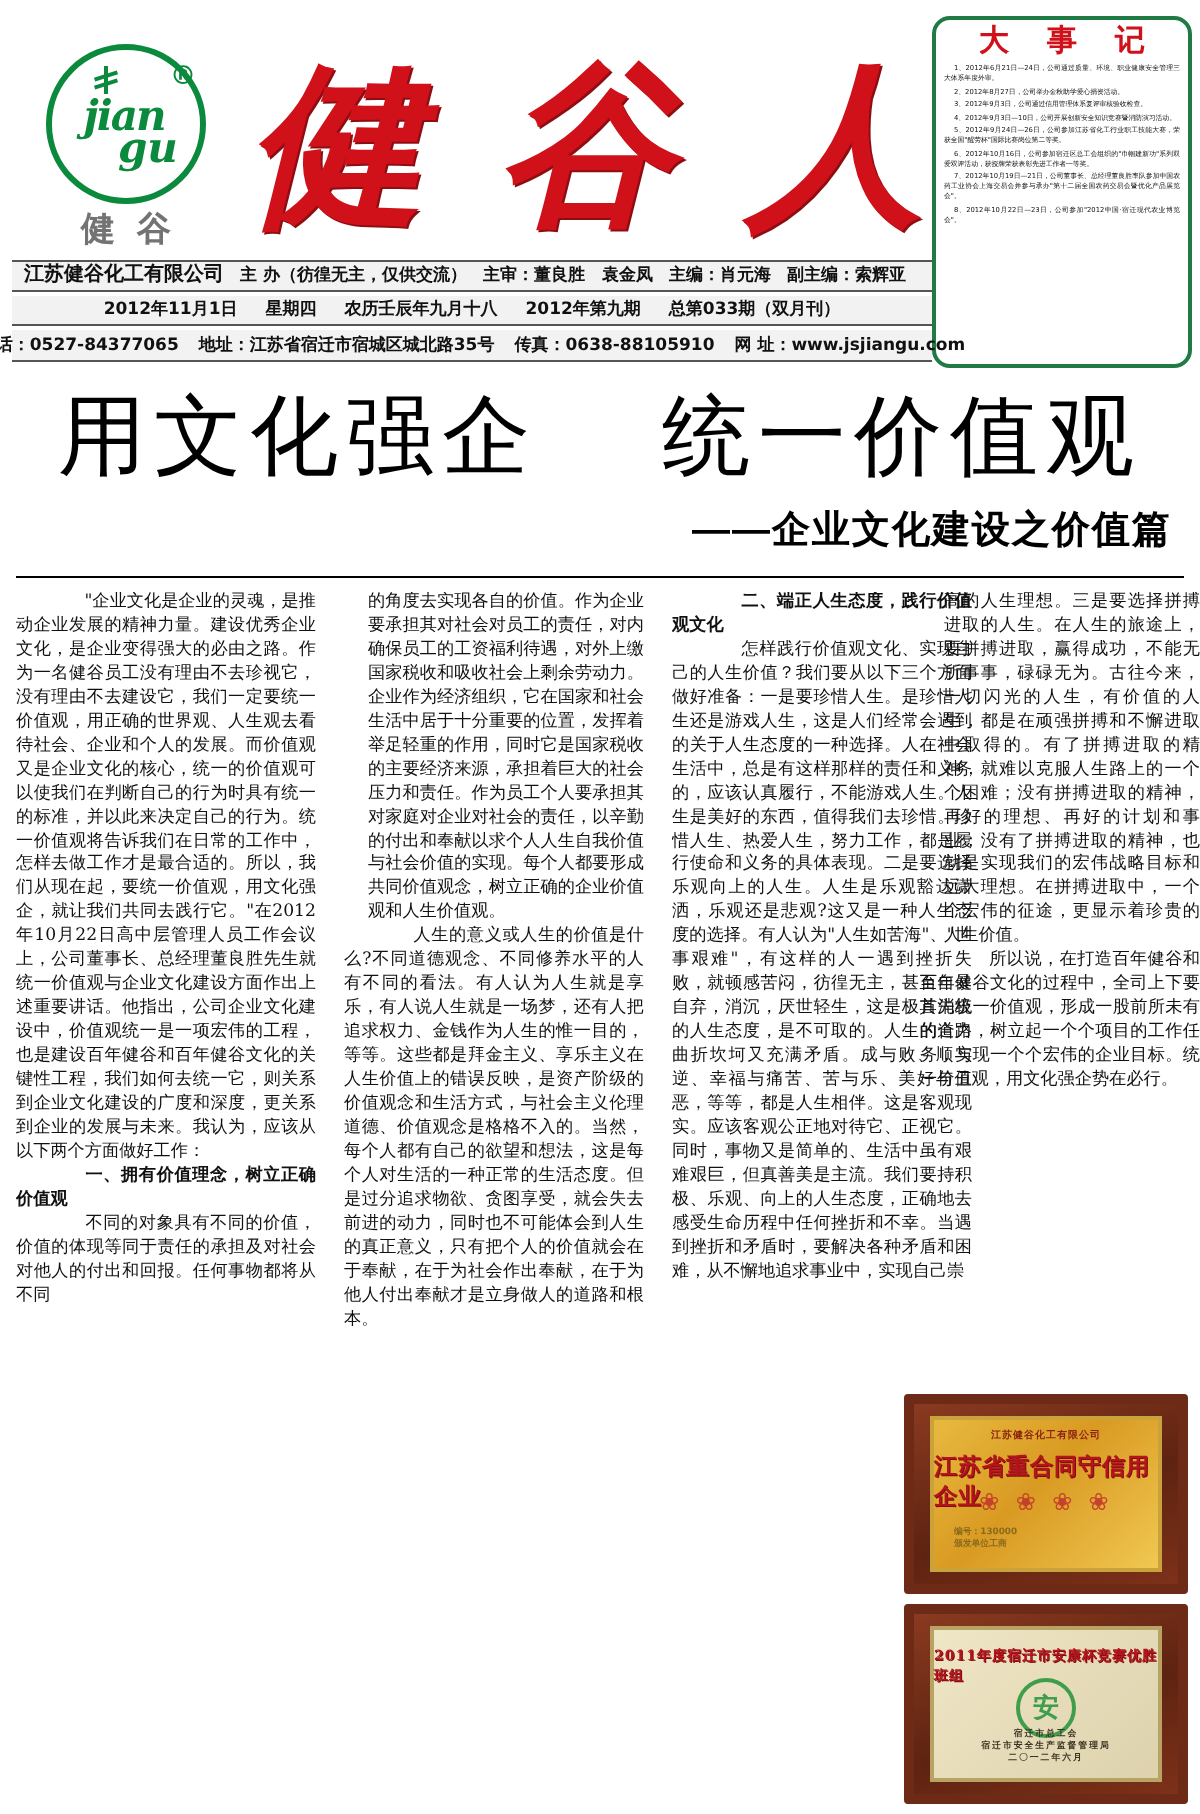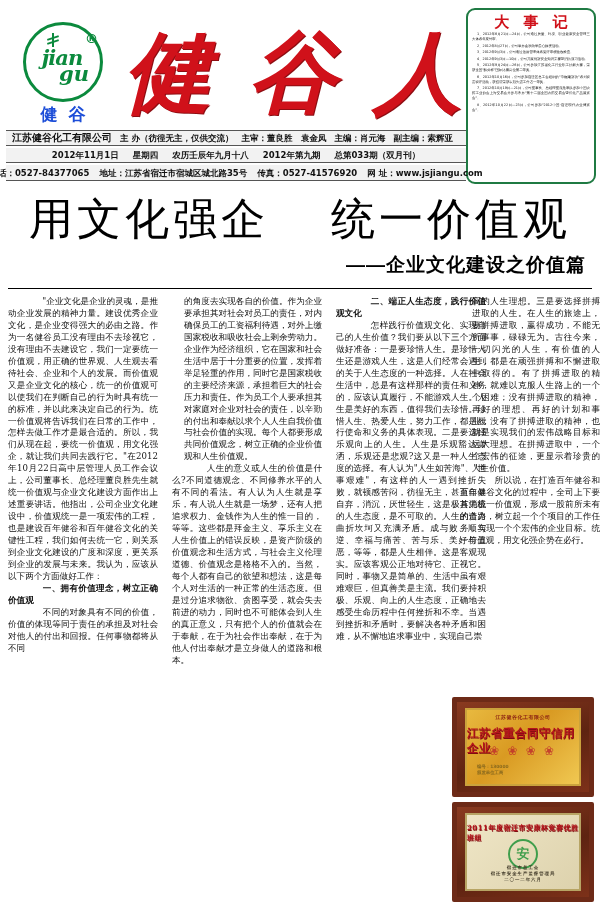--- a/index.html
+++ b/index.html
@@ -33,21 +33,21 @@
     font-family:"DejaVu Serif","Liberation Serif",serif;
     left:33px;top:36px;
   }
   .logo-circle .sprout{
     position:absolute;left:26px;top:8px;width:2px;height:14px;background:#0b8a3d;
   }
   .logo-circle .sprout:before{content:"";position:absolute;left:-5px;top:4px;width:12px;height:2px;background:#0b8a3d;transform:rotate(-18deg);}
   .logo-circle .sprout:after{content:"";position:absolute;left:-5px;top:8px;width:12px;height:2px;background:#0b8a3d;transform:rotate(-18deg);}
   .logo-reg{position:absolute;right:2px;top:6px;color:#0b8a3d;font-size:13px;font-weight:bold;}
   .logo-cn{
-    margin-top:1px;color:#1d4ed8;font-weight:bold;font-size:17px;letter-spacing:11px;
+    margin-top:1px;color:#737373;font-weight:bold;font-size:17px;letter-spacing:11px;
     text-indent:11px;font-family:"DejaVu Serif","Liberation Serif",serif;
   }
 
   .paper-title{
     position:absolute;left:118px;top:18px;width:350px;height:108px;
     display:flex;align-items:center;justify-content:space-between;
     color:#d0111a;
     font-family:"DejaVu Serif","Liberation Serif",serif;
     font-weight:bold;
     font-size:88px;
@@ -60,21 +60,21 @@
 
   
   .events-box{
     position:absolute;right:4px;top:8px;width:130px;height:176px;
     border:2px solid #1f7a43;border-radius:9px;background:#fff;
     padding:3px 4px;box-sizing:border-box;overflow:hidden;
   }
   .events-title{
     color:#d0111a;font-weight:bold;font-size:15px;text-align:center;
     letter-spacing:5px;text-indent:5px;line-height:18px;
-    font-family:Liberation Sans, sans-serif;
+    font-family:Liberation Mono, monospace;
     margin-bottom:1px;
   }
   .events-list{list-style:none;margin:0;padding:0;}
   .events-list li{
     font-size:3.4px;line-height:5.1px;color:#111;text-align:justify;
     margin-bottom:1.4px;text-indent:5px;
     font-family:"DejaVu Sans","Liberation Sans",sans-serif;
   }
 
   
@@ -229,21 +229,21 @@
       <span>2012年11月1日</span>
       <span>星期四</span>
       <span>农历壬辰年九月十八</span>
       <span>2012年第九期</span>
       <span>总第033期（双月刊）</span>
     </div>
 
     <div class="info-bar bar3">
       <span>电话：0527-84377065</span>
       <span>地址：江苏省宿迁市宿城区城北路35号</span>
-      <span>传真：0527-41576920</span>
+      <span>传真：0638-88105910</span>
       <span>网 址：www.jsjiangu.com</span>
     </div>
   </div>
 
   <div class="headline">
     <span>用文化强企</span>
     <span class="gapword"></span>
     <span>统一价值观</span>
   </div>
   <div class="subhead">——企业文化建设之价值篇</div>

